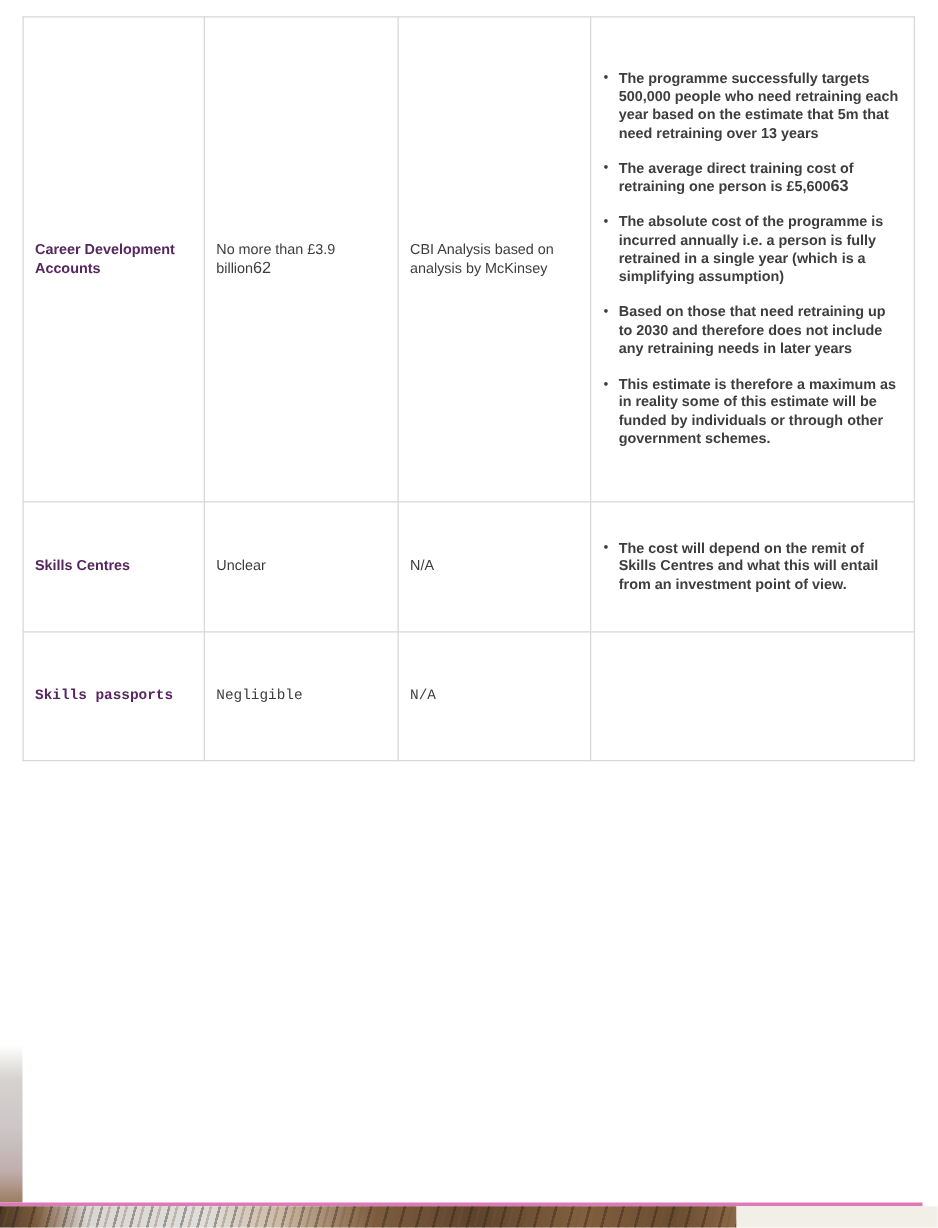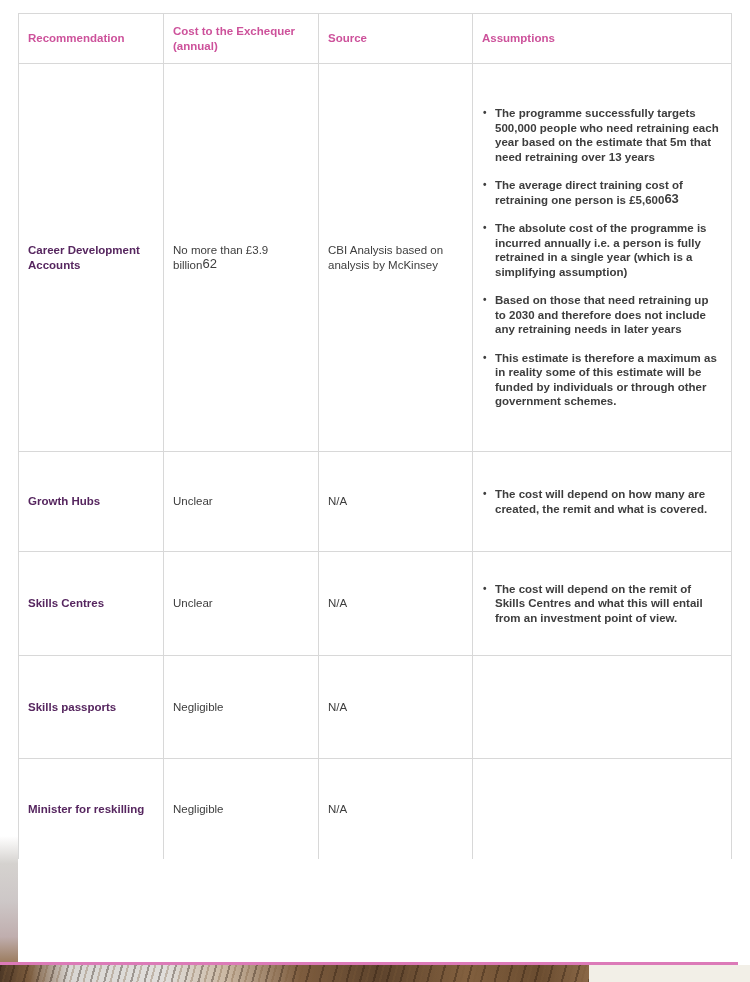--- a/index.html
+++ b/index.html
@@ -37,21 +37,21 @@
   table.costs tr.last td{border-bottom:none;}
   th{
     color:var(--header-pink);
     font-weight:bold;
   }
   tr.hdr{height:50px;}
   tr.h1{height:388px;}
   tr.h2{height:100px;}
   tr.h3{height:104px;}
   tr.h4{height:104px;}
-  tr.h5{height:103px;}
+  tr.h5{height:103px;font-family:Liberation Mono, monospace;}
   tr.h6{height:100px;}
   td.rec{
     color:var(--label-purple);
     font-weight:bold;
   }
   .costwrap{display:inline-block;max-width:120px;}
   sup.fn{
     font-size:13px;
     vertical-align:top;
     position:relative;
@@ -119,26 +119,20 @@
 <body>
 
 <table class="costs">
   <colgroup>
     <col style="width:145px">
     <col style="width:155px">
     <col style="width:154px">
     <col style="width:259px">
   </colgroup>
   <tbody>
-    <tr class="hdr">
-      <th>Recommendation</th>
-      <th>Cost to the Exchequer (annual)</th>
-      <th>Source</th>
-      <th>Assumptions</th>
-    </tr>
 
     <tr class="h1">
       <td class="rec">
         <span>Career Development Accounts</span>
       </td>
       <td>
         <span class="costwrap"><span>No more than £3.9 billion</span><sup class="fn">62</sup></span>
       </td>
       <td>
         <span>CBI Analysis based on analysis by McKinsey</span>
@@ -147,36 +141,20 @@
         <ul class="assume">
           <li><span>The programme successfully targets 500,000 people who need retraining each year based on the estimate that 5m that need retraining over 13 years</span></li>
           <li><span>The average direct training cost of retraining one person is £5,600</span><sup class="fn">63</sup></li>
           <li><span>The absolute cost of the programme is incurred annually i.e. a person is fully retrained in a single year (which is a simplifying assumption)</span></li>
           <li><span>Based on those that need retraining up to 2030 and therefore does not include any retraining needs in later years</span></li>
           <li><span>This estimate is therefore a maximum as in reality some of this estimate will be funded by individuals or through other government schemes.</span></li>
         </ul>
       </td>
     </tr>
 
-    <tr class="h2">
-      <td class="rec">
-        <span>Growth Hubs</span>
-      </td>
-      <td>
-        <span>Unclear</span>
-      </td>
-      <td>
-        <span>N/A</span>
-      </td>
-      <td>
-        <ul class="assume">
-          <li><span>The cost will depend on how many are created, the remit and what is covered.</span></li>
-        </ul>
-      </td>
-    </tr>
 
     <tr class="h3">
       <td class="rec">
         <span>Skills Centres</span>
       </td>
       <td>
         <span>Unclear</span>
       </td>
       <td>
         <span>N/A</span>
@@ -195,32 +173,20 @@
       </td>
       <td>
         <span>Negligible</span>
       </td>
       <td>
         <span>N/A</span>
       </td>
       <td></td>
     </tr>
 
-    <tr class="h6 last">
-      <td class="rec">
-        <span>Minister for reskilling</span>
-      </td>
-      <td>
-        <span>Negligible</span>
-      </td>
-      <td>
-        <span>N/A</span>
-      </td>
-      <td></td>
-    </tr>
   </tbody>
 </table>
 
 <div class="photo-sliver"></div>
 <div class="bottom-rule"></div>
 <div class="photo-strip">
   <div class="hair"></div>
 </div>
 
 </body></html>

